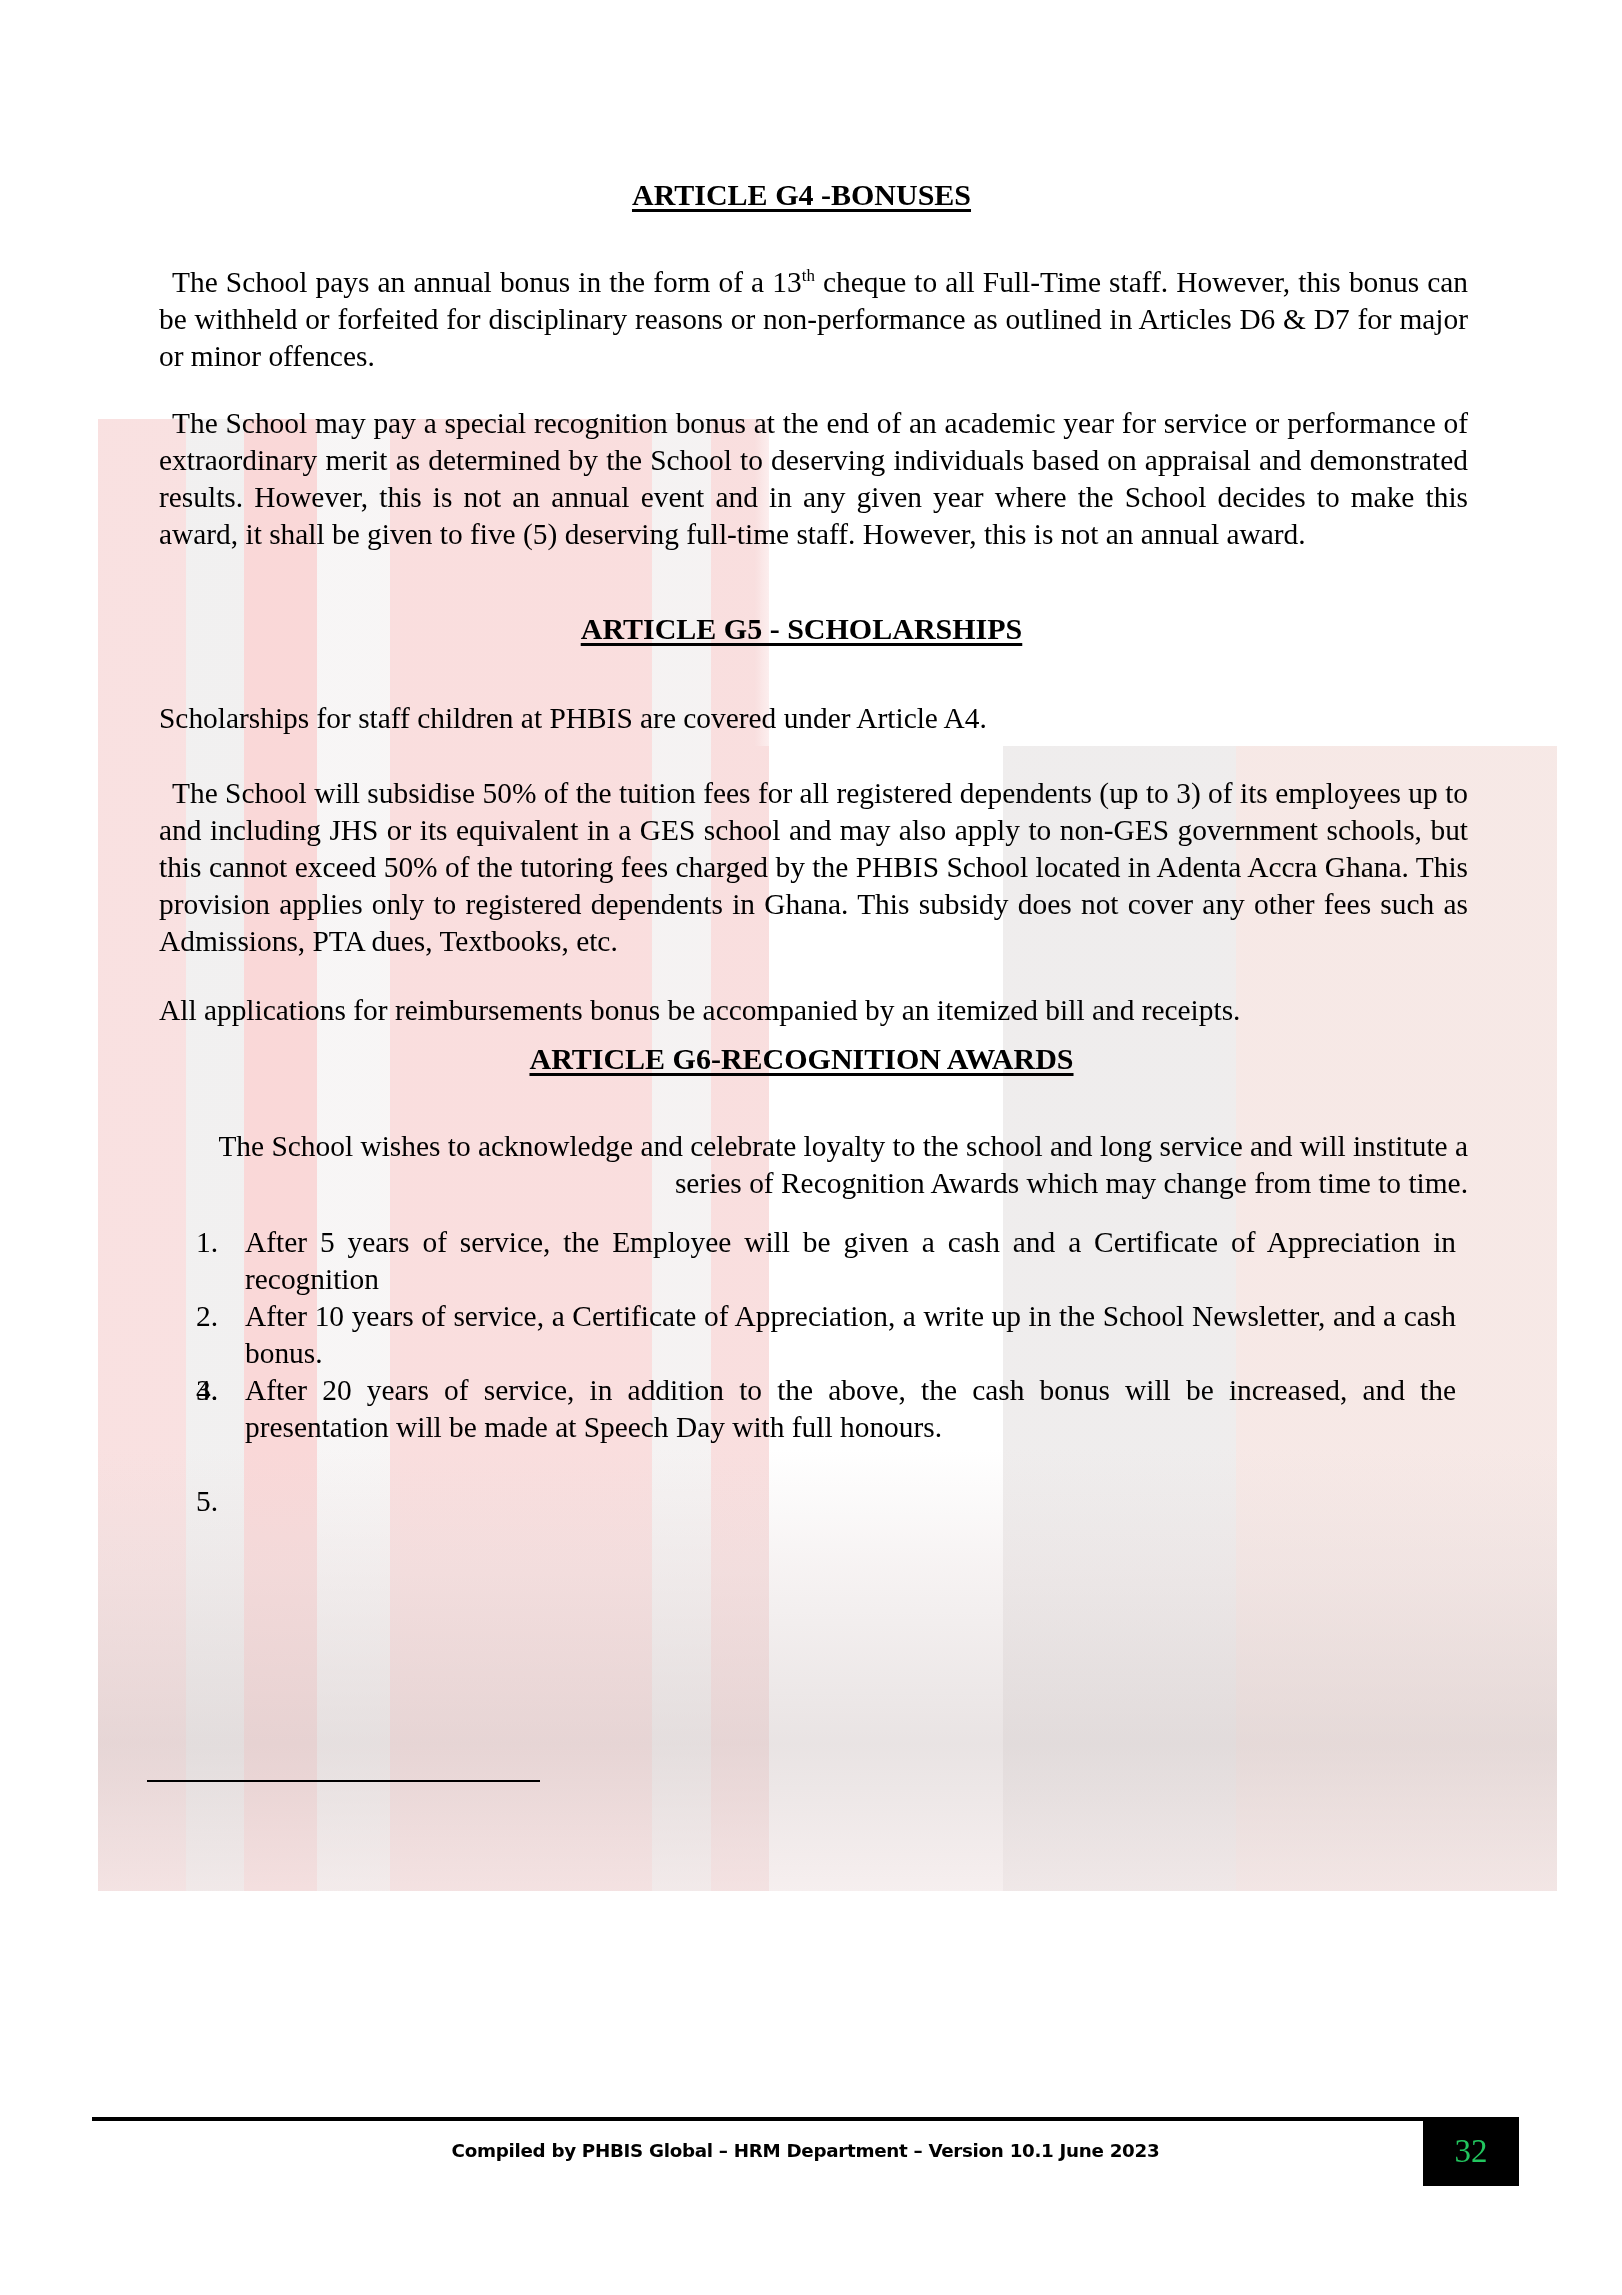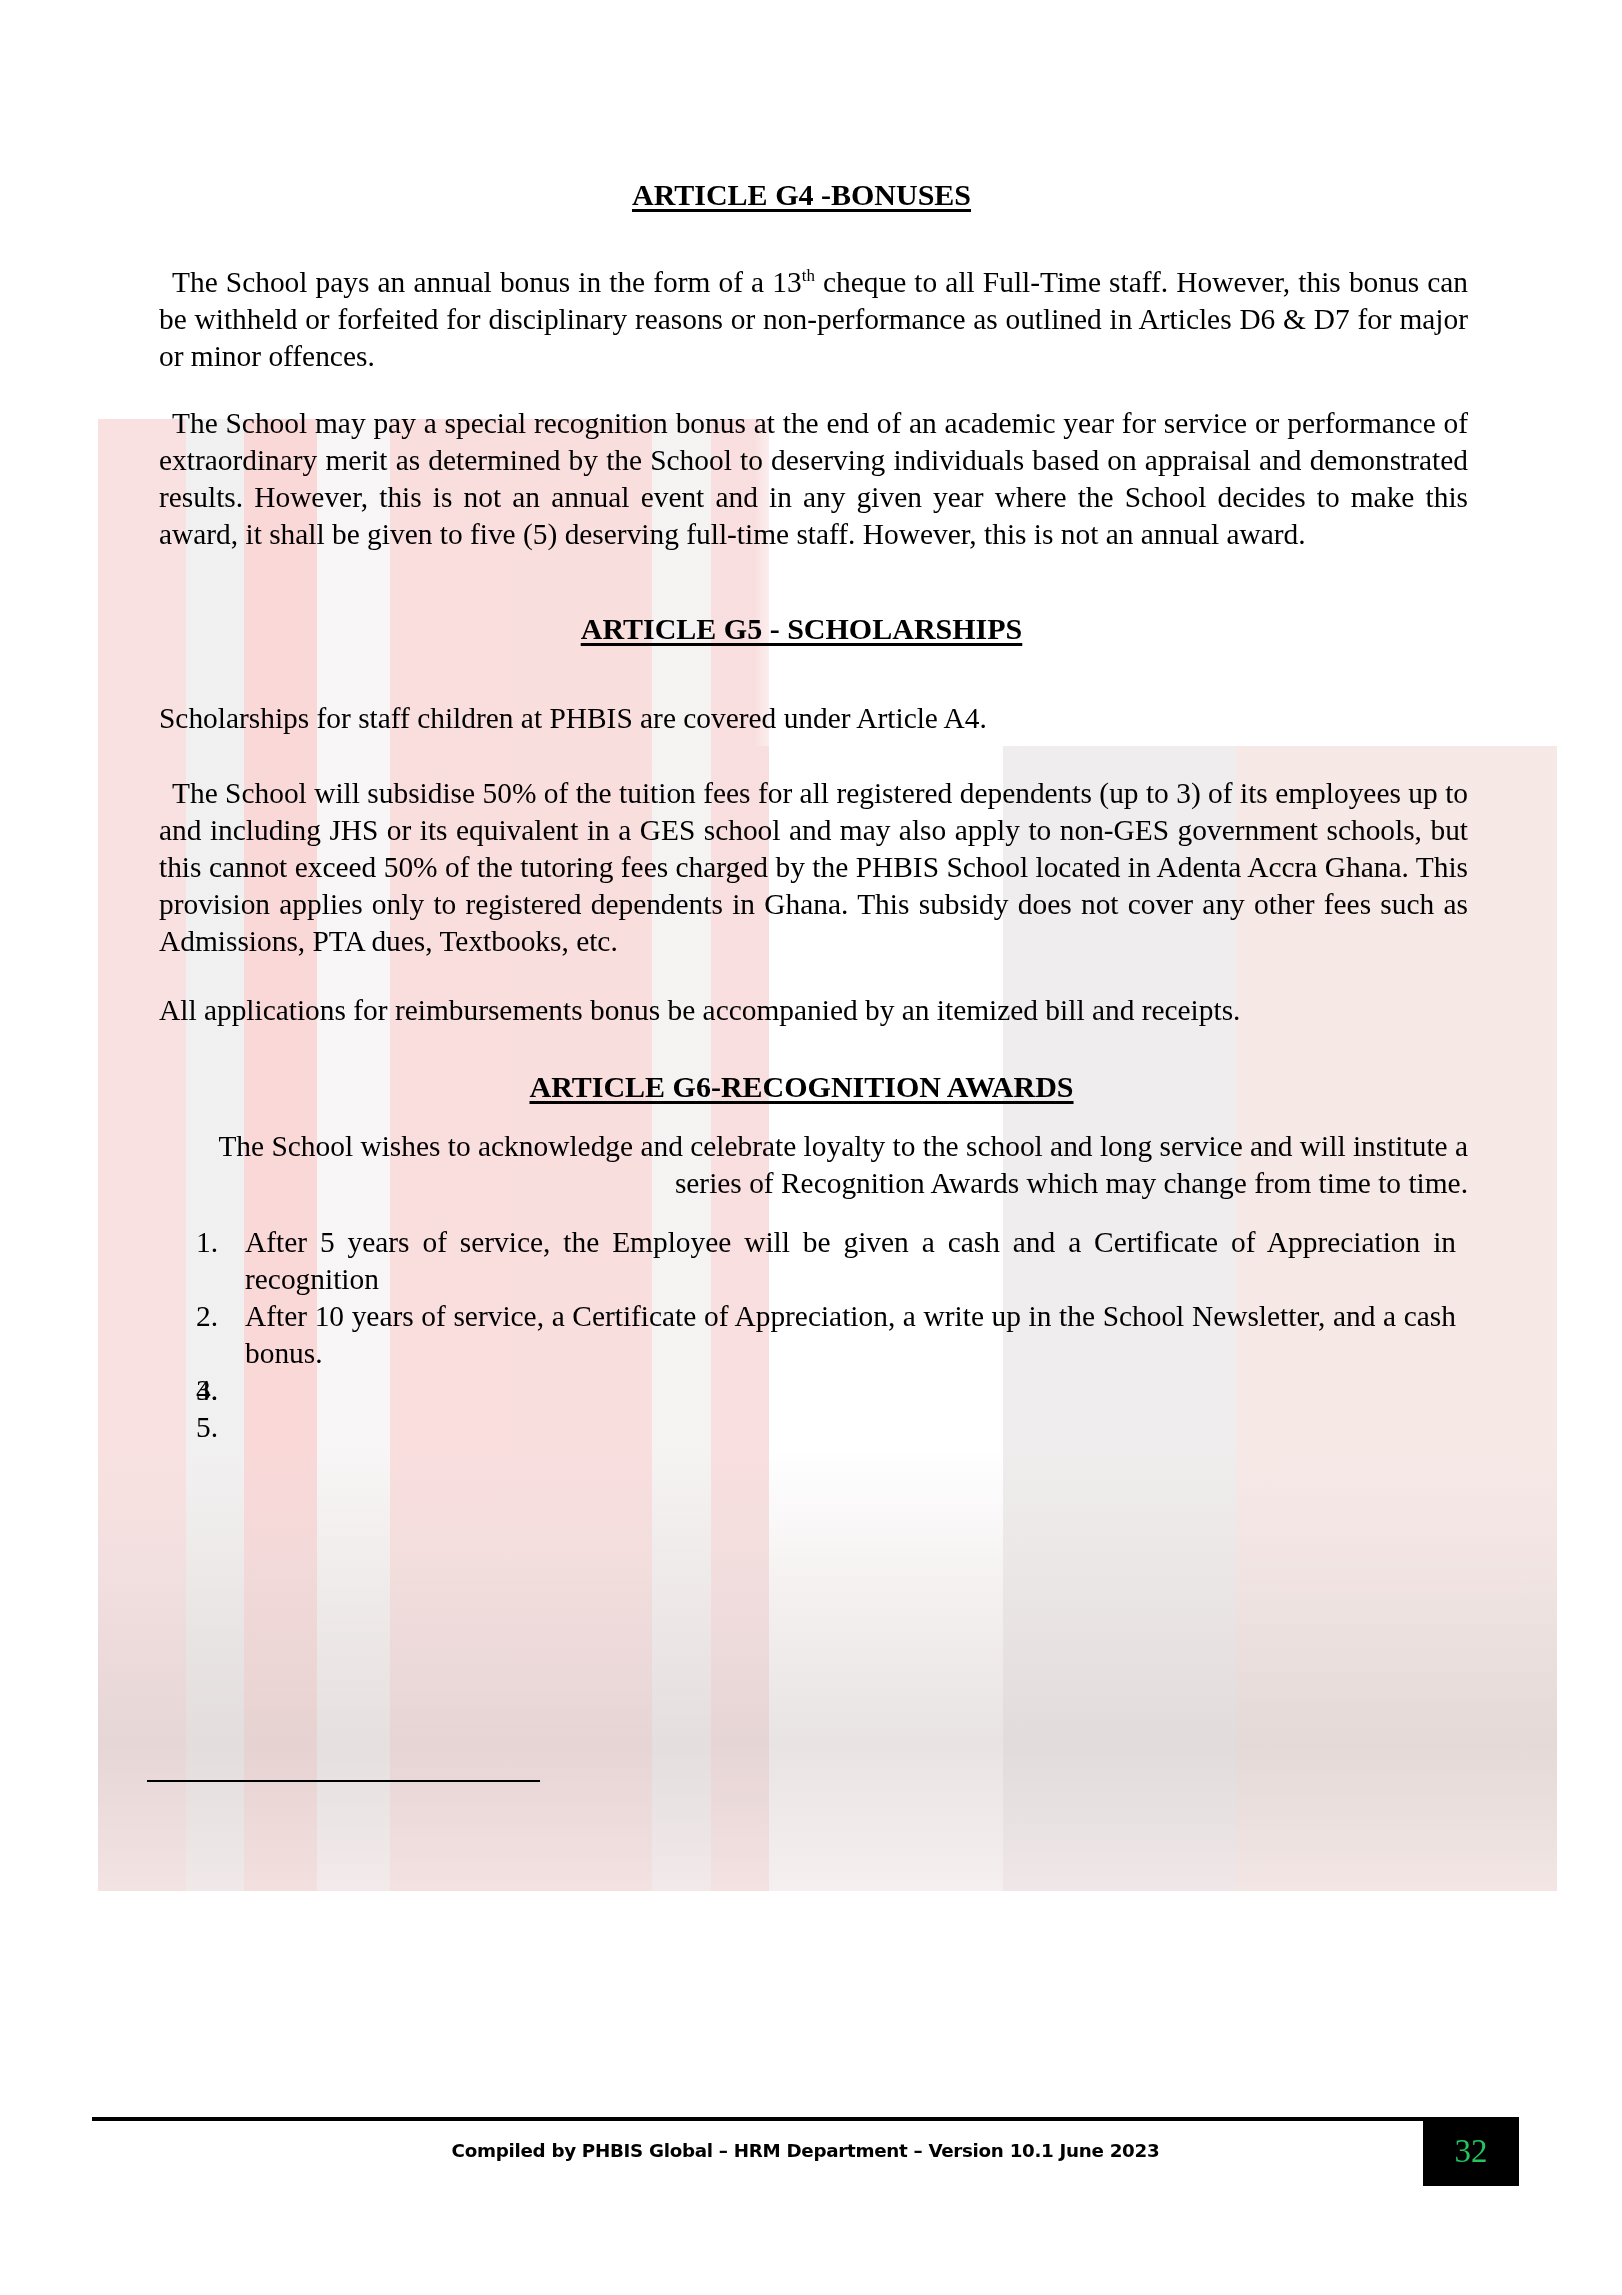--- a/index.html
+++ b/index.html
@@ -64,29 +64,29 @@
   <p class="para indent" style="top:393px;">The School may pay a special recognition bonus at the end of an academic year for service or performance of extraordinary merit as determined by the School to deserving individuals based on appraisal and demonstrated results. However, this is not an annual event and in any given year where the School decides to make this award, it shall be given to five (5) deserving full-time staff. However, this is not an annual award.</p>
 
   <div class="heading" style="top:612px;">ARTICLE G5 - SCHOLARSHIPS</div>
 
   <p class="para" style="top:688px;">Scholarships for staff children at PHBIS are covered under Article A4.</p>
 
   <p class="para indent" style="top:763px;">The School will subsidise 50% of the tuition fees for all registered dependents (up to 3) of its employees up to and including JHS or its equivalent in a GES school and may also apply to non-GES government schools, but this cannot exceed 50% of the tutoring fees charged by the PHBIS School located in Adenta Accra Ghana. This provision applies only to registered dependents in Ghana. This subsidy does not cover any other fees such as Admissions, PTA dues, Textbooks, etc.</p>
 
   <p class="para" style="top:980px;">All applications for reimbursements bonus be accompanied by an itemized bill and receipts.</p>
 
-  <div class="heading" style="top:1042px;margin-top:28px;">ARTICLE G6-RECOGNITION AWARDS</div>
+  <div class="heading" style="top:1042px;">ARTICLE G6-RECOGNITION AWARDS</div>
 
   <p class="para" style="top:1116px; text-align:right;">The School wishes to acknowledge and celebrate loyalty to the school and long service and will institute a series of Recognition Awards which may change from time to time.</p>
 
   <ul class="list" style="top:1224px;">
     <li class="list-item"><span class="list-num">1.</span><span>After 5 years of service, the Employee will be given a cash and a Certificate of Appreciation in recognition</span></li>
     <li class="list-item"><span class="list-num">2.</span><span>After 10 years of service, a Certificate of Appreciation, a write up in the School Newsletter, and a cash bonus.</span></li>
     <li class="list-item"><span class="list-num">3.</span></li>
-    <li class="list-item"><span class="list-num">4.</span></li>
+    <li class="list-item"><span class="list-num">4.</span><span>After 20 years of service, in addition to the above, the cash bonus will be increased, and the presentation will be made at Speech Day with full honours.</span></li>
     <li class="list-item" style="margin-top:37px;"><span class="list-num">5.</span></li>
   </ul>
 </div>
 
 <div class="footnote-rule"></div>
 
 <div class="footer-rule"></div>
 <div class="footer-text">Compiled by PHBIS Global – HRM Department – Version 10.1 June 2023</div>
 <div class="page-num">32</div>
 

